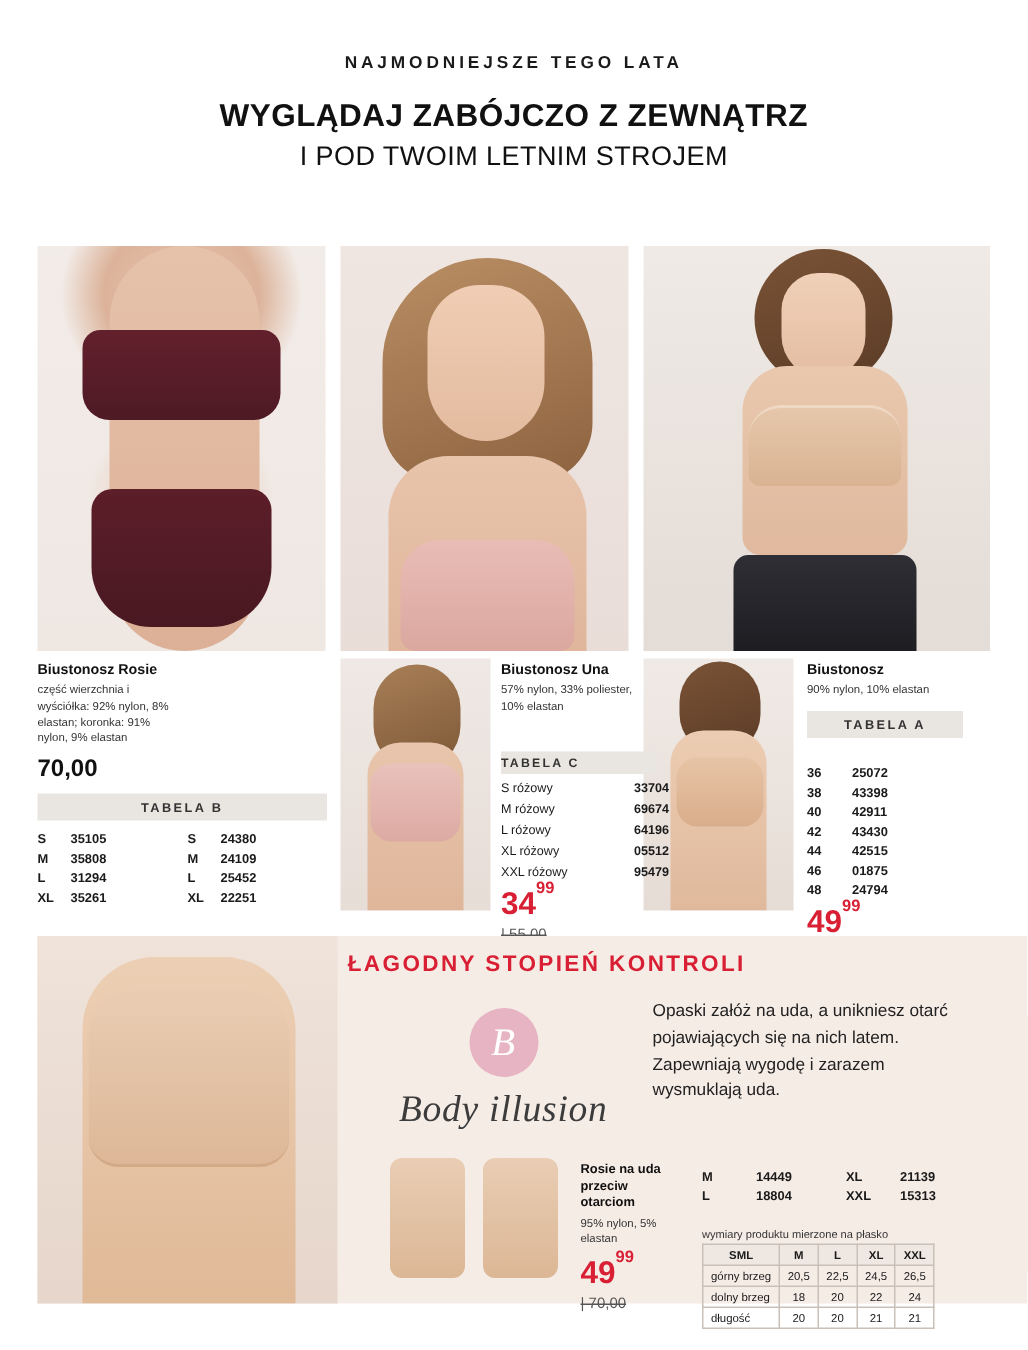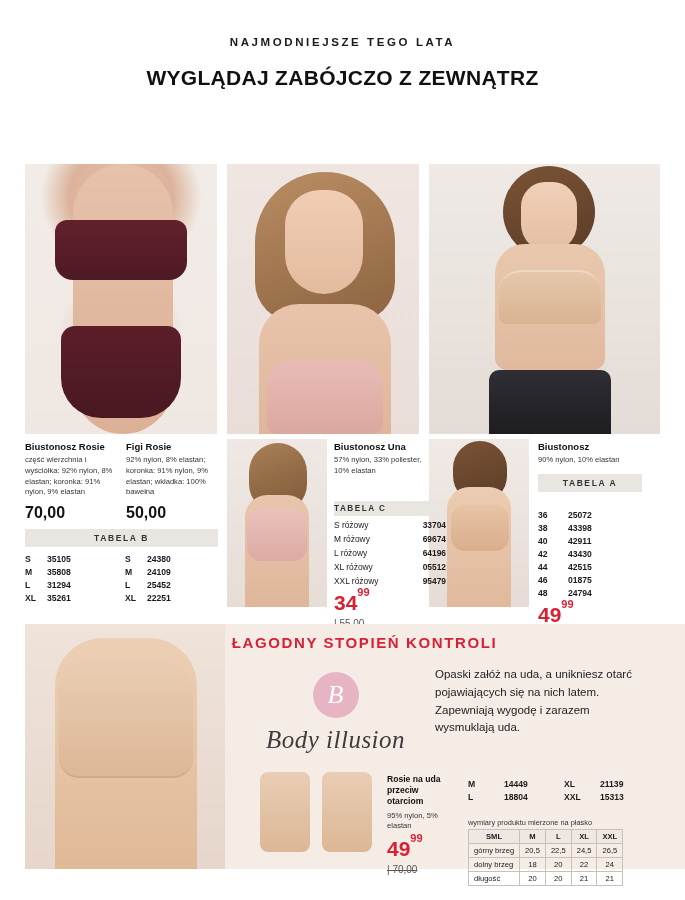--- a/index.html
+++ b/index.html
@@ -279,20 +279,21 @@
   .cRow { display:flex; justify-content: space-between; font-size: 8.4px; font-weight: 700; width: 112px; margin-top: 4px; }
   .cRow .nm { font-weight: 400; }
 </style>
 </head>
 <body>
 
 <div class="page">
 
   <div class="eyebrow">NAJMODNIEJSZE TEGO LATA</div>
   <div class="headline1">WYGLĄDAJ ZABÓJCZO Z ZEWNĄTRZ</div>
+  <div class="headline2">I POD TWOIM LETNIM STROJEM</div>
 
   <div class="photo ph1">
     <div class="body"></div>
     <div class="garment-top"></div>
     <div class="garment-bottom"></div>
   </div>
 
   <div class="photo ph2">
     <div class="hair"></div>
     <div class="face"></div>
@@ -319,25 +320,20 @@
     <div class="torso"></div>
     <div class="bra"></div>
   </div>
 
   <div class="prod" style="left:25px; top:405px; width:92px;">
     <div class="prod-title">Biustonosz Rosie</div>
     <div class="prod-desc">część wierzchnia i wyściółka: 92% nylon, 8% elastan; koronka: 91% nylon, 9% elastan</div>
     <div class="price-big">70,00</div>
   </div>
 
-  <div class="prod" style="left:126px; top:405px; width:92px;">
-    <div class="prod-title">Figi Rosie</div>
-    <div class="prod-desc">92% nylon, 8% elastan; koronka: 91% nylon, 9% elastan; wkładka: 100% bawełna</div>
-    <div class="price-big">50,00</div>
-  </div>
 
   <div style="position:absolute; left:25px; top:493px; width:193px;">
     <div class="tabela-bar">TABELA B</div>
     <div class="sizes">
       <div class="sizecol" style="width:100px;">
         <div class="labels">
           <span>S</span>
           <span>M</span>
           <span>L</span>
           <span>XL</span>

